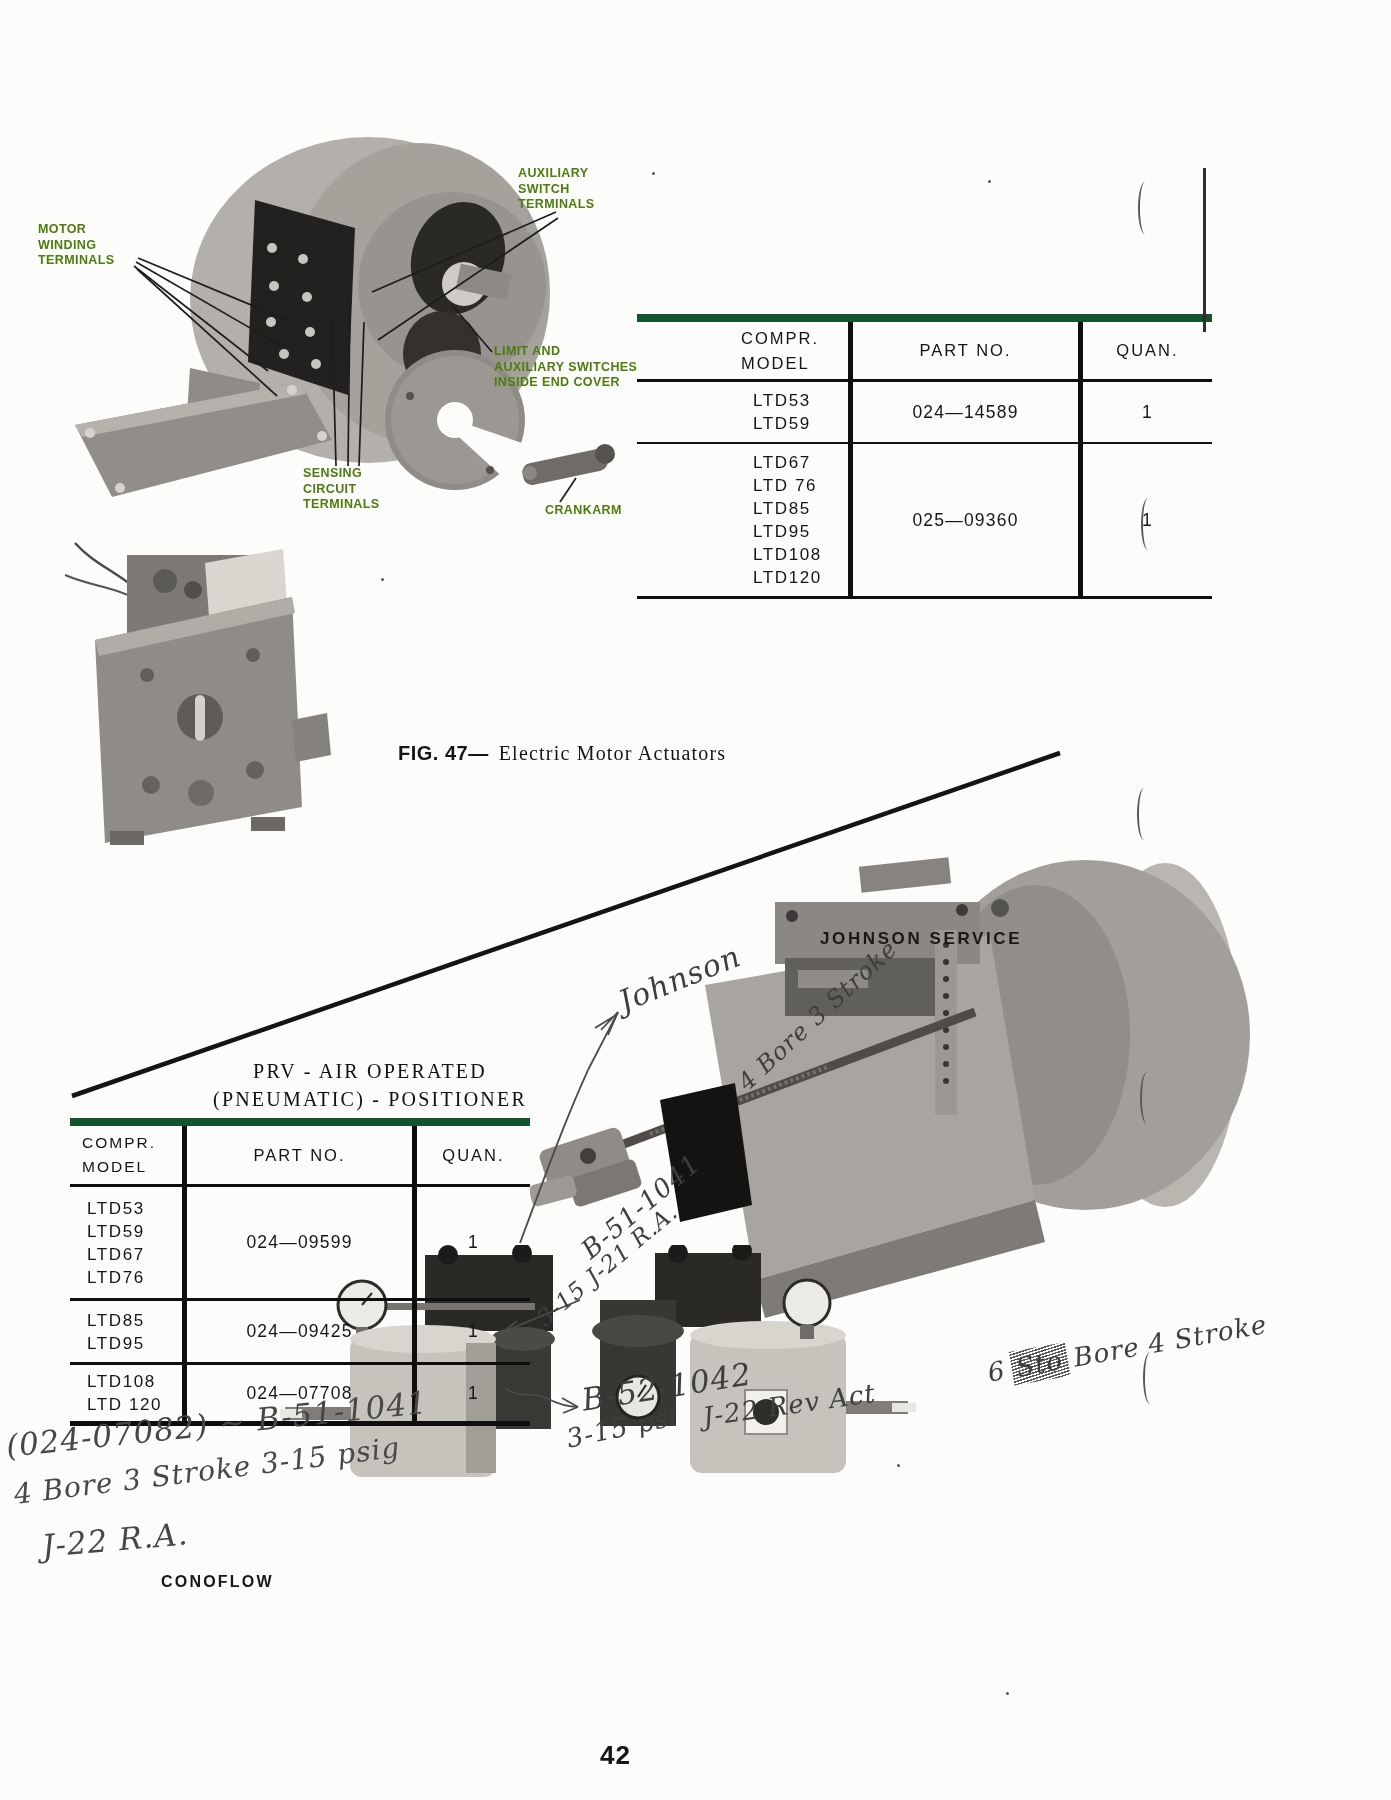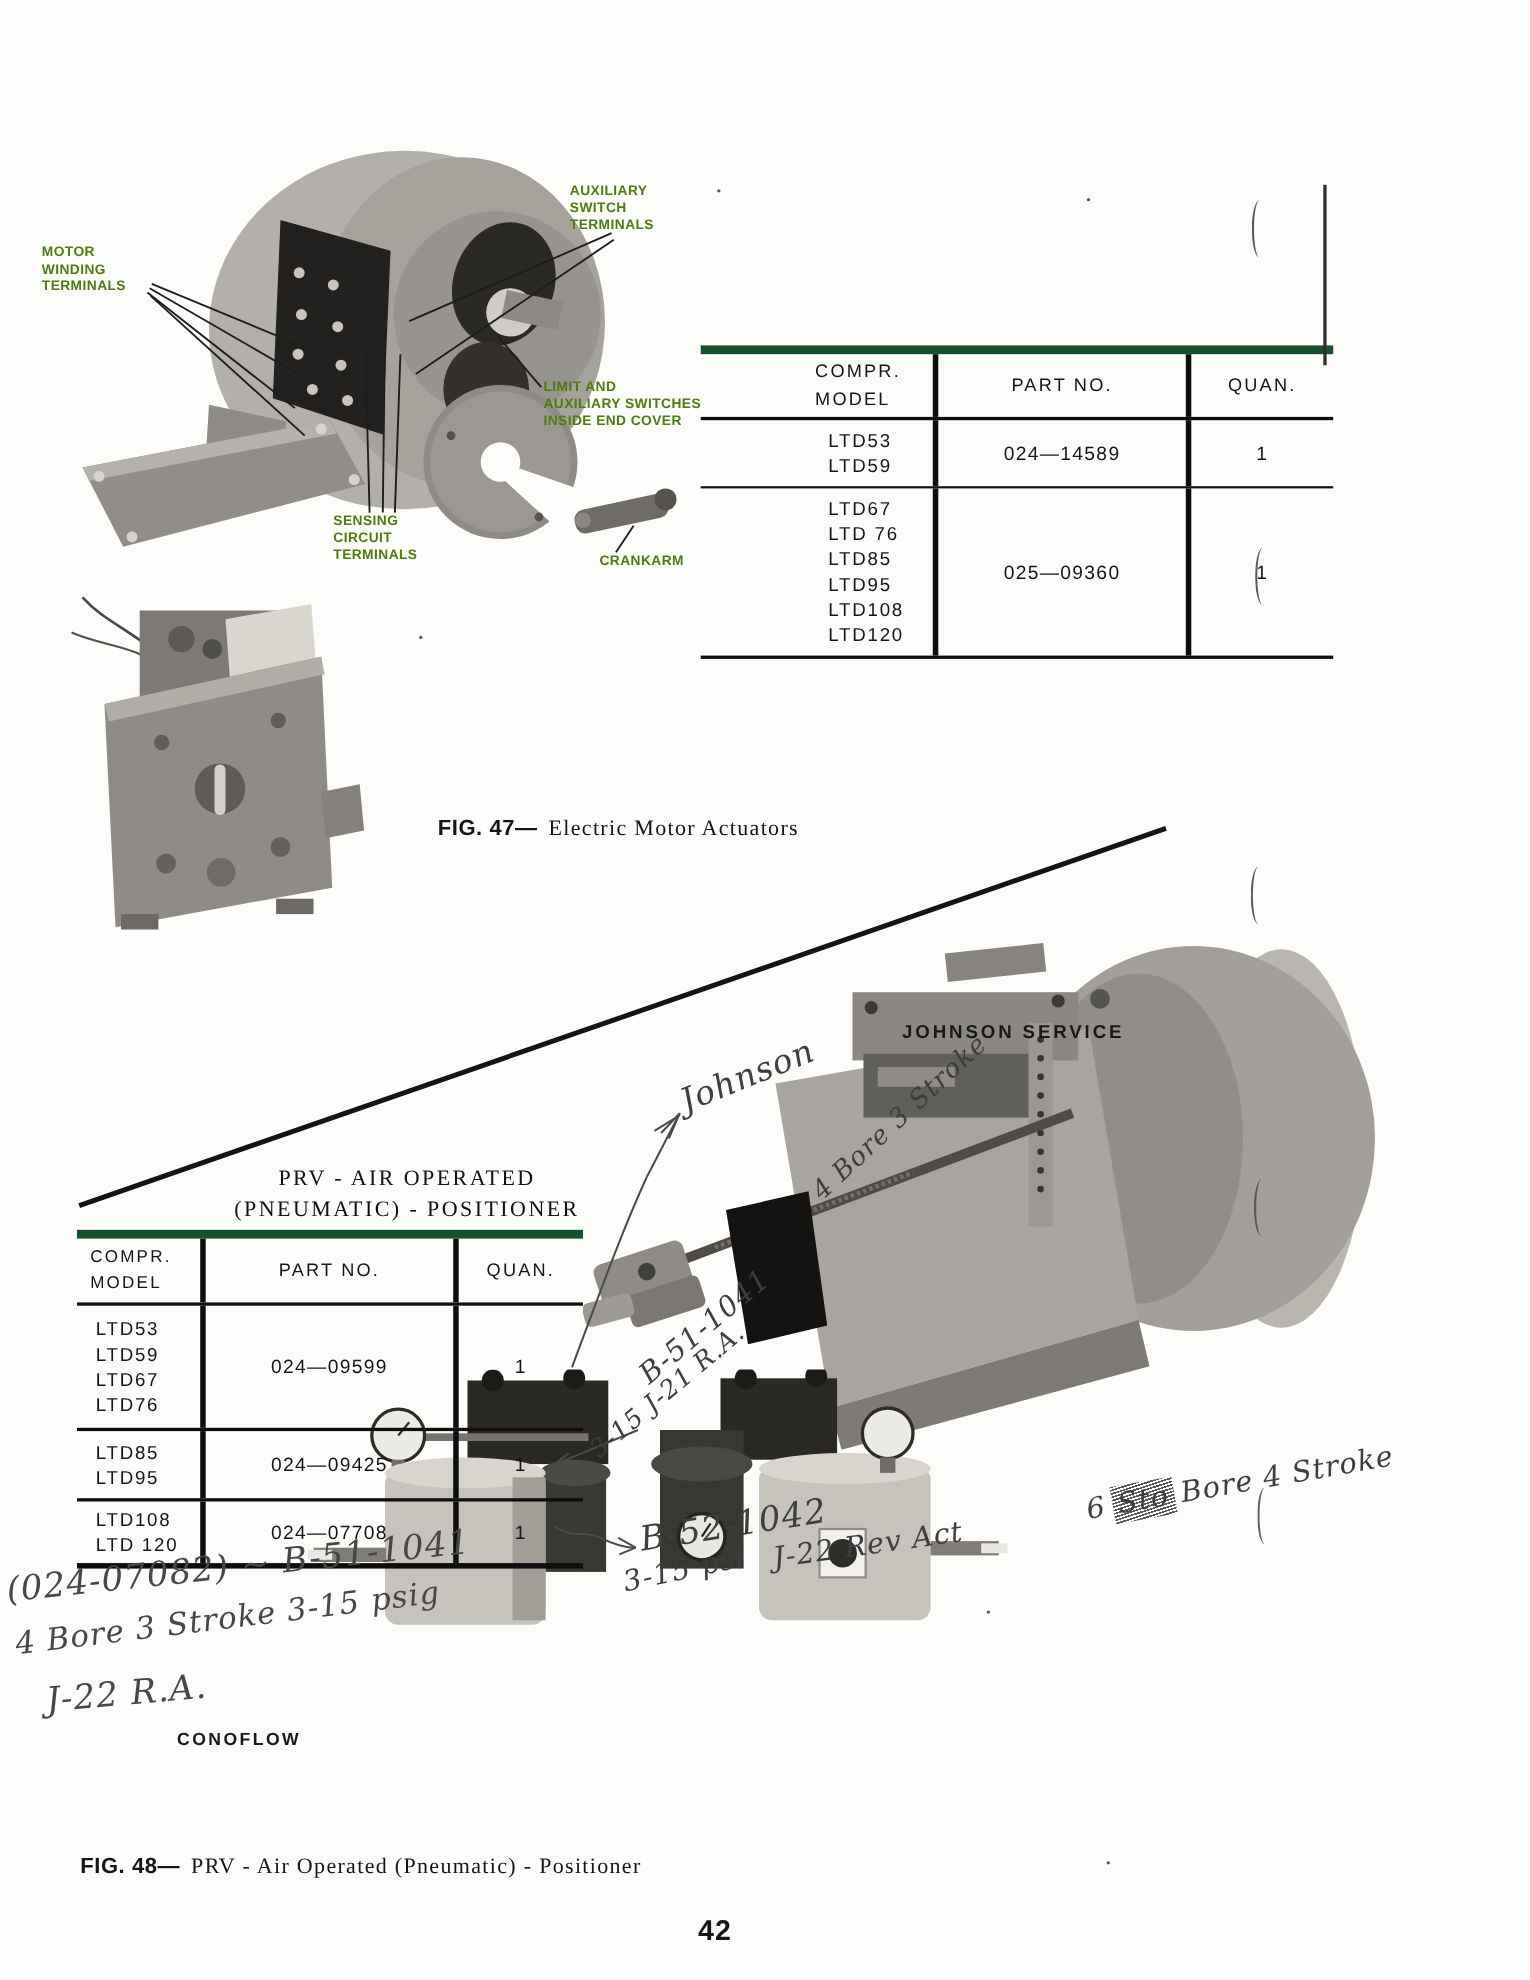--- a/index.html
+++ b/index.html
@@ -343,25 +343,22 @@
     <span>Bore 4 Stroke</span>
   </div>
   <div class="hand" style="left:567px;top:1424px;font-size:26px;transform:rotate(-12deg);">3-15 psi</div>
   <div class="hand" style="left:703px;top:1402px;font-size:26px;transform:rotate(-8deg);">J-22 Rev Act</div>
   <div class="hand" style="left:6px;top:1428px;font-size:31px;transform:rotate(-6deg);color:#474747;">(024-07082) ~ B-51-1041</div>
   <div class="hand" style="left:14px;top:1478px;font-size:28px;transform:rotate(-7deg);color:#474747;">4 Bore 3 Stroke   3-15 psig</div>
   <div class="hand" style="left:42px;top:1528px;font-size:31px;transform:rotate(-5deg);color:#474747;">J-22   R.A.</div>
 
   <div class="brandlbl" style="left:161px;top:1573px;font-size:16px;letter-spacing:2.2px;">CONOFLOW</div>
 
-  <div class="fig-cap" style="left:73px;top:1686px;">
-    <span class="fl">FIG. 48—</span><span class="ft">PRV - Air Operated (Pneumatic) - Positioner</span>
-  </div>
-
-  <div style="position:absolute;left:600px;top:1740px;width:100px;text-align:center;
+
+  <div style="position:absolute;left:600px;top:1740px;width:100px;text-align:left;
               font-size:26px;font-weight:bold;letter-spacing:1px;">42</div>
 
   <div style="position:absolute;left:1203px;top:168px;width:2.5px;height:164px;background:#2e2e2e;"></div>
   <div class="paren" style="left:1138px;top:182px;"></div>
   <div class="paren" style="left:1141px;top:498px;"></div>
   <div class="paren" style="left:1137px;top:788px;"></div>
   <div class="paren" style="left:1140px;top:1072px;"></div>
   <div class="paren" style="left:1143px;top:1352px;"></div>
   <div class="dot" style="left:652px;top:172px;"></div>
   <div class="dot" style="left:988px;top:180px;"></div>

